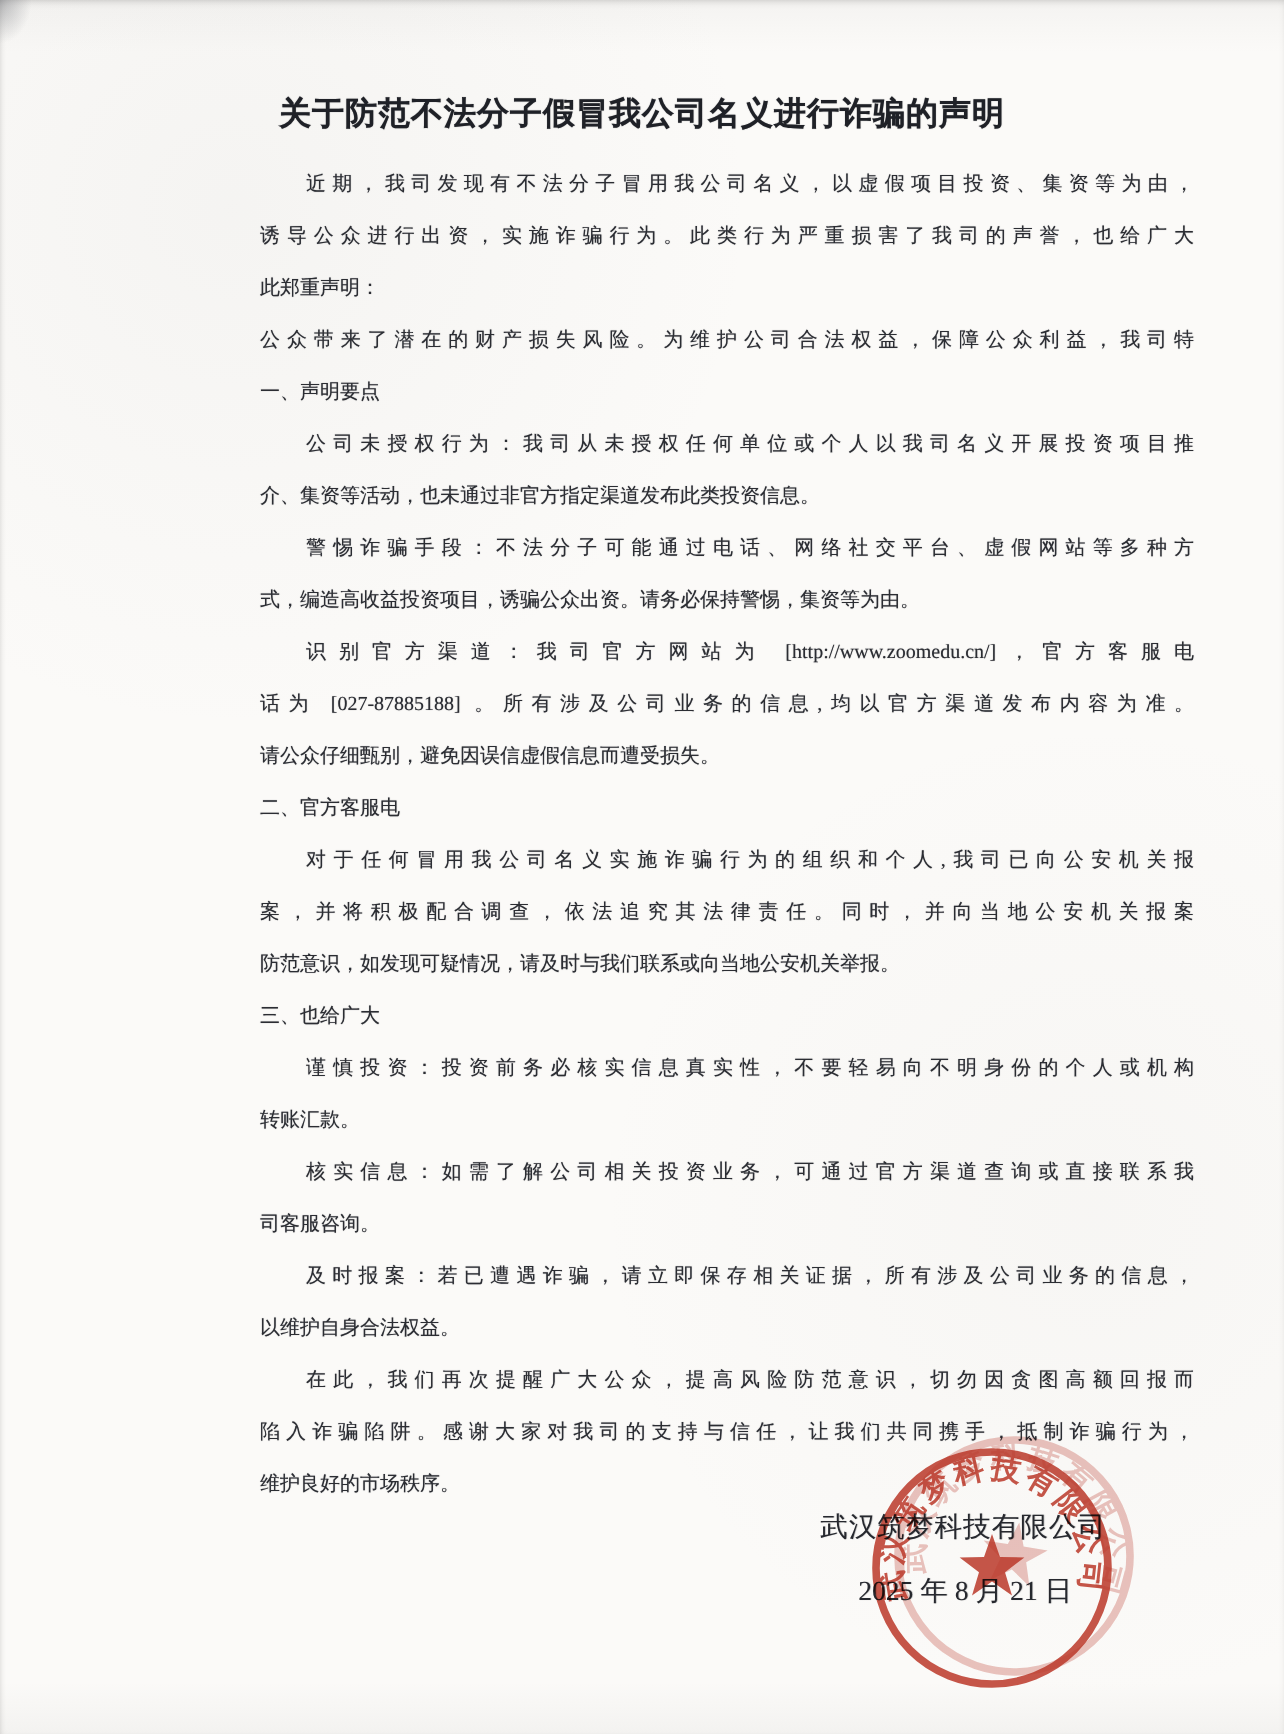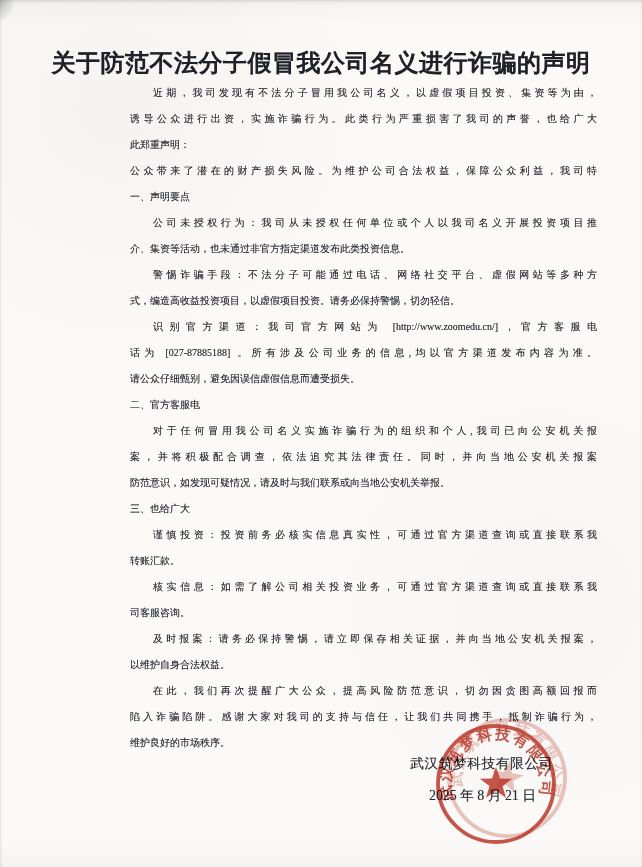--- a/index.html
+++ b/index.html
@@ -16,21 +16,21 @@
       linear-gradient(180deg, #f4f3f1 0%, #fbfaf8 3%, #fbfaf8 97%, #f3f2f0 100%);
     box-shadow:inset 0 2px 4px -2px rgba(0,0,0,.22), inset 2px 0 4px -3px rgba(0,0,0,.15);
   }
   .corner-smudge{
     position:absolute;left:0;top:0;width:16px;height:22px;
     background:radial-gradient(ellipse at 0% 0%, rgba(110,112,118,.45), rgba(110,112,118,0) 70%);
   }
   .title{
     position:absolute;left:0;top:47px;width:642px;margin:0;
     text-align:center;
-    font-size:24px;font-weight:bold;letter-spacing:.5px;
+    font-size:16px;font-weight:bold;letter-spacing:.5px;
     color:#1f2127;
     text-shadow:0 0 .5px rgba(31,33,39,.55);
   }
   .doc-body{
     position:absolute;left:94px;top:80px;width:467px;
     font-size:10px;color:#2b2d33;
     text-shadow:0 0 .5px rgba(43,45,51,.5);
     margin-left:36px;
   }
   .line{
@@ -68,34 +68,34 @@
 
   <div class="doc-body">
       <div class="line indent fill">近期，我司发现有不法分子冒用我公司名义，以虚假项目投资、集资等为由，</div>
       <div class="line fill">诱导公众进行出资，实施诈骗行为。此类行为严重损害了我司的声誉，也给广大</div>
       <div class="line">此郑重声明：</div>
       <div class="line fill">公众带来了潜在的财产损失风险。为维护公司合法权益，保障公众利益，我司特</div>
       <div class="line">一、声明要点</div>
       <div class="line indent fill">公司未授权行为：我司从未授权任何单位或个人以我司名义开展投资项目推</div>
       <div class="line">介、集资等活动，也未通过非官方指定渠道发布此类投资信息。</div>
       <div class="line indent fill">警惕诈骗手段：不法分子可能通过电话、网络社交平台、虚假网站等多种方</div>
-      <div class="line">式，编造高收益投资项目，以虚假项目投资。请务必保持警惕，切勿轻信。</div>
+      <div class="line">式，编造高收益投资项目，诱骗公众出资。请务必保持警惕，集资等为由。</div>
       <div class="line indent fill">识别官方渠道：我司官方网站为 [http://www.zoomedu.cn/]，官方客服电</div>
       <div class="line fill">话为 [027-87885188] 。所有涉及公司业务的信息,均以官方渠道发布内容为准。</div>
       <div class="line">请公众仔细甄别，避免因误信虚假信息而遭受损失。</div>
       <div class="line">二、官方客服电</div>
       <div class="line indent fill">对于任何冒用我公司名义实施诈骗行为的组织和个人,我司已向公安机关报</div>
       <div class="line fill">案，并将积极配合调查，依法追究其法律责任。同时，并向当地公安机关报案</div>
       <div class="line">防范意识，如发现可疑情况，请及时与我们联系或向当地公安机关举报。</div>
       <div class="line">三、也给广大</div>
-      <div class="line indent fill">谨慎投资：投资前务必核实信息真实性，可通过官方渠道查询或直接联系我</div>
+      <div class="line indent fill">谨慎投资：投资前务必核实信息真实性，不要轻易向不明身份的个人或机构</div>
       <div class="line">转账汇款。</div>
       <div class="line indent fill">核实信息：如需了解公司相关投资业务，可通过官方渠道查询或直接联系我</div>
       <div class="line">司客服咨询。</div>
-      <div class="line indent fill">及时报案：请务必保持警惕，请立即保存相关证据，并向当地公安机关报案，</div>
+      <div class="line indent fill">及时报案：若已遭遇诈骗，请立即保存相关证据，所有涉及公司业务的信息，</div>
       <div class="line">以维护自身合法权益。</div>
       <div class="line indent fill">在此，我们再次提醒广大公众，提高风险防范意识，切勿因贪图高额回报而</div>
       <div class="line fill">陷入诈骗陷阱。感谢大家对我司的支持与信任，让我们共同携手，抵制诈骗行为，</div>
       <div class="line">维护良好的市场秩序。</div>
     </div>
 
   <div class="sig sig-company">武汉筑梦科技有限公司</div>
   <div class="sig sig-date">2025 年 8 月 21 日</div>
 
   <svg class="seal" width="148" height="152" viewBox="0 0 148 152">

